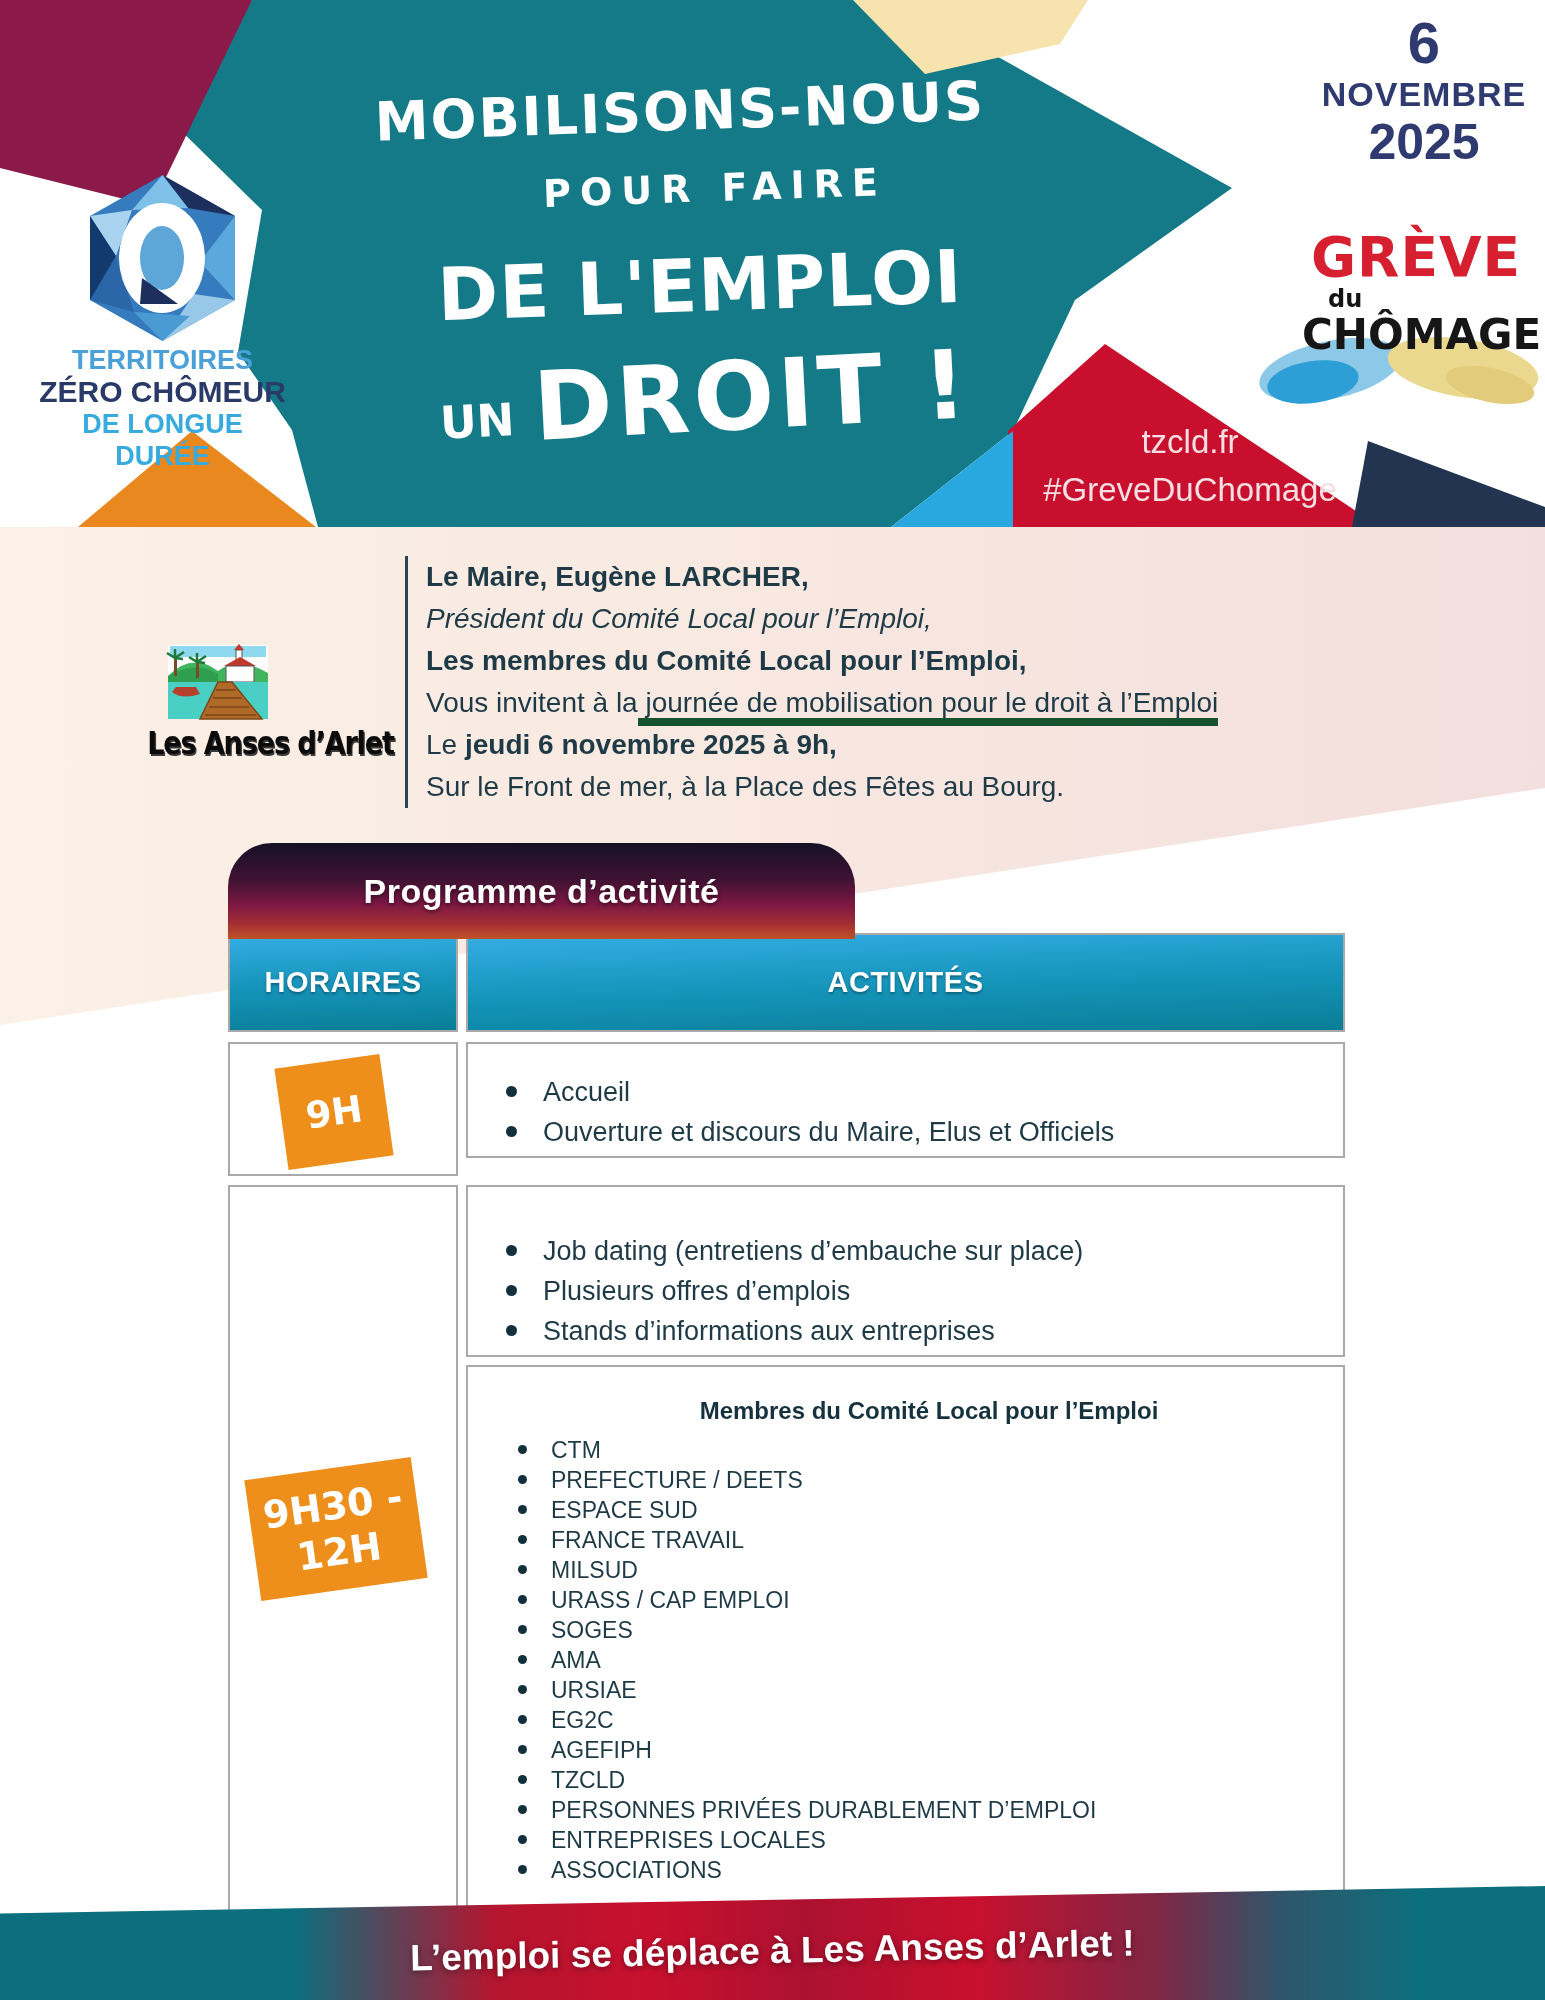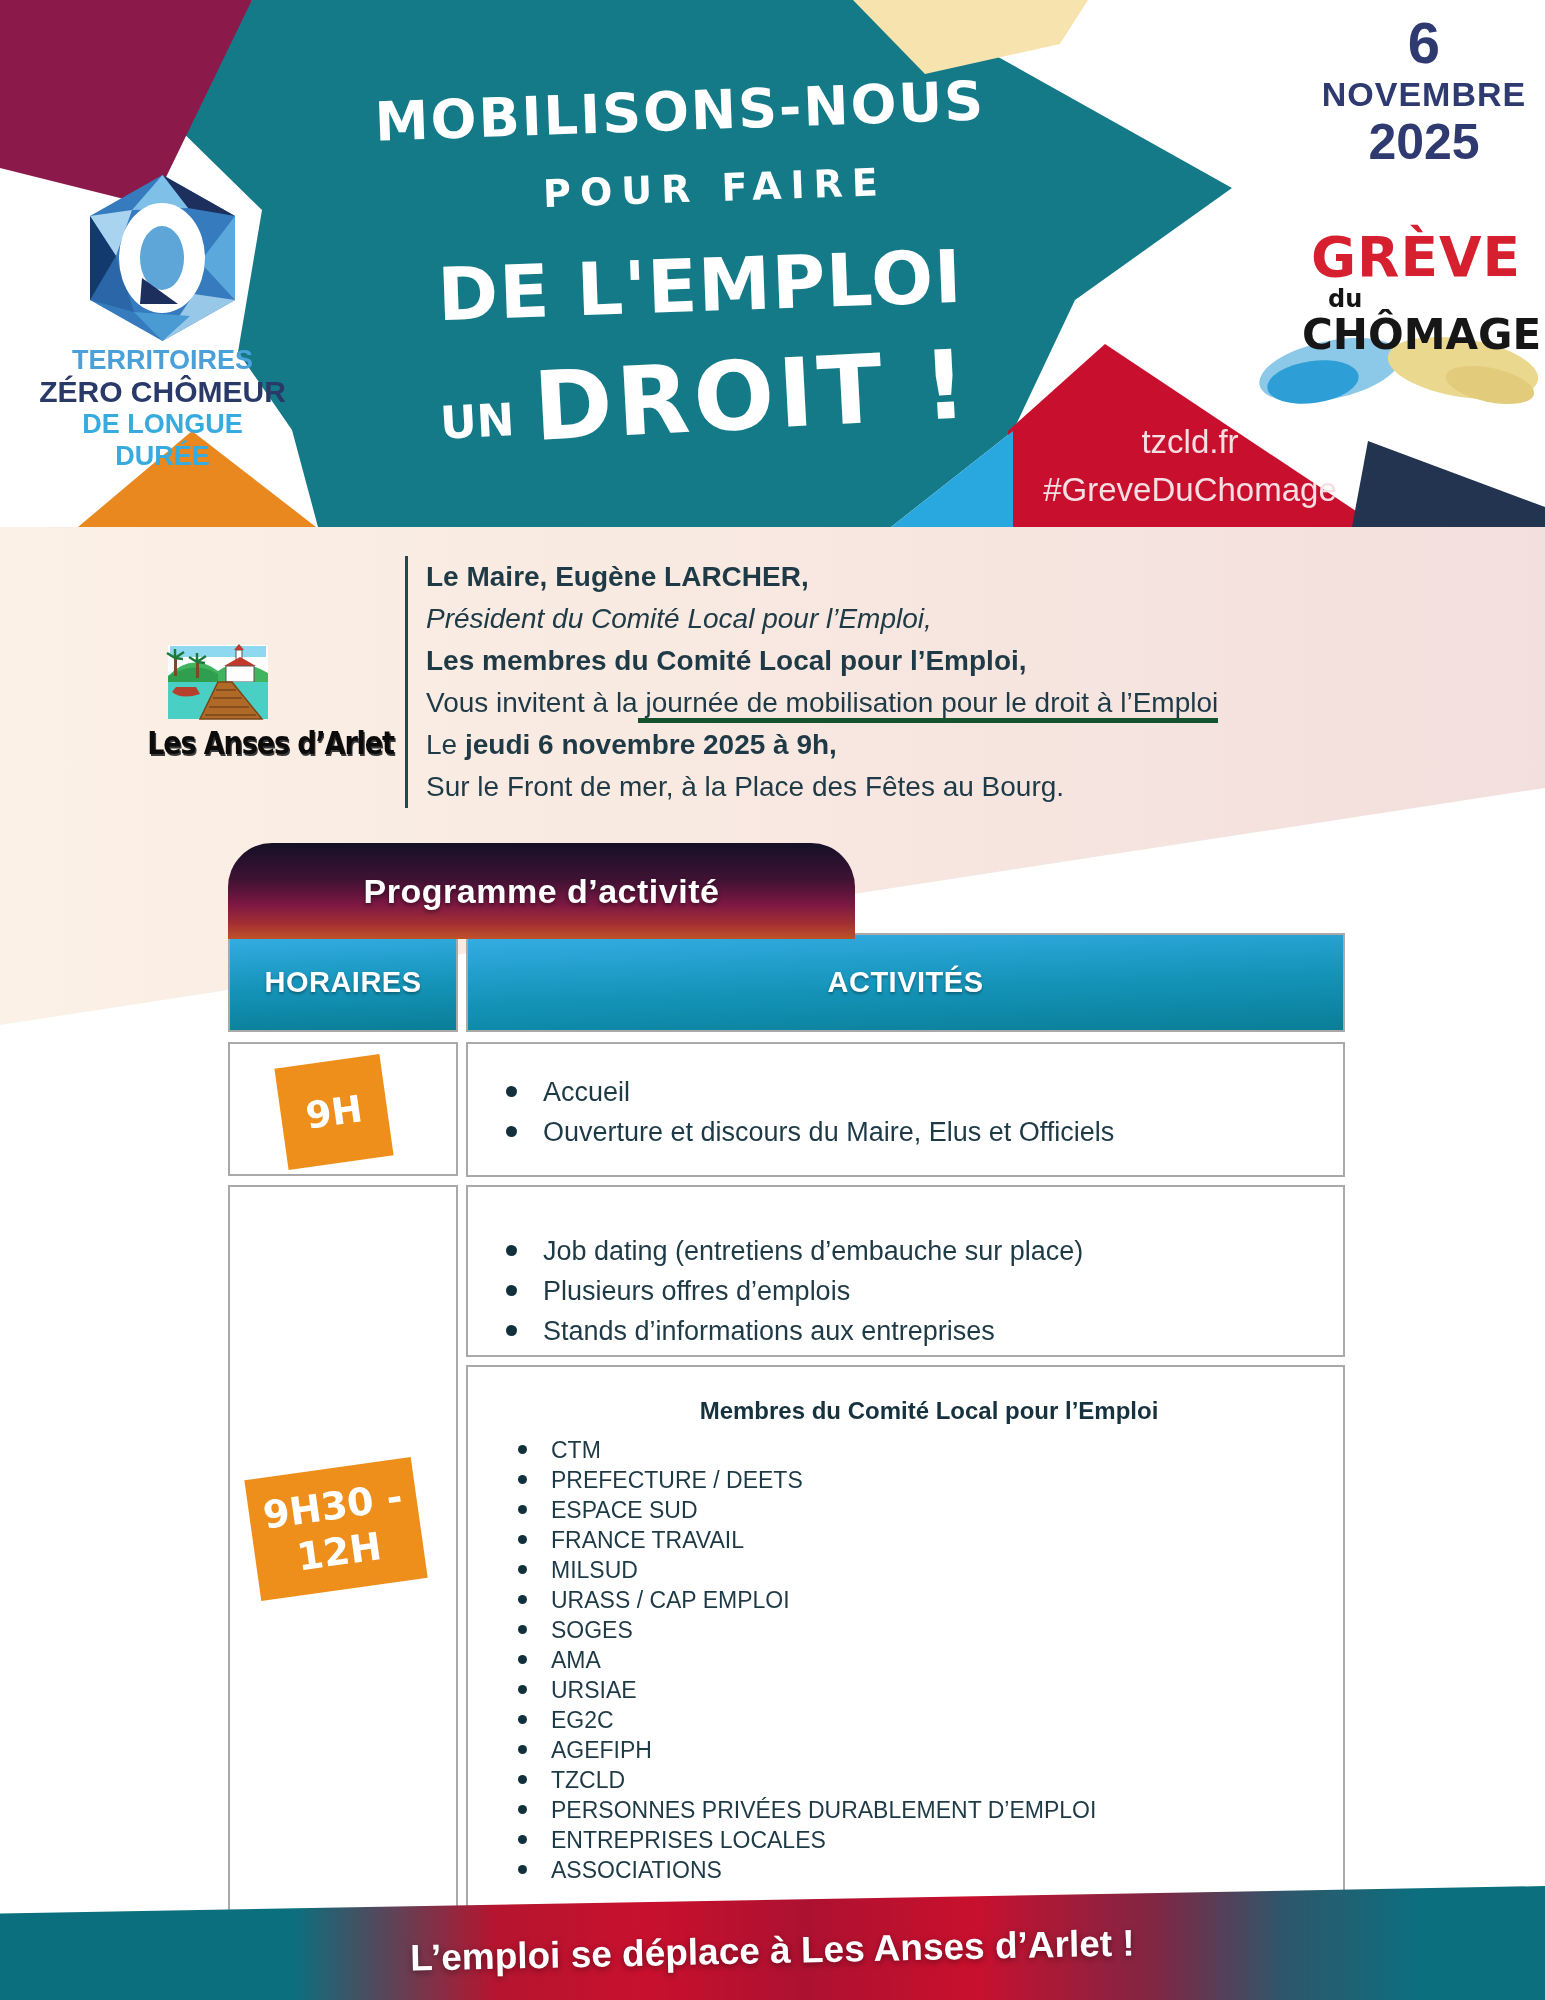--- a/index.html
+++ b/index.html
@@ -40,21 +40,21 @@
   
   #pink-bg{left:0;top:527px;width:1545px;height:498px;z-index:0;
            background:linear-gradient(90deg,#fcf1e6 0%,#f7e7e0 55%,#f3dfdd 100%);
            clip-path:polygon(0 0,100% 0,100% 52.4%,0 100%);}
 
   #invitation{left:405px;top:556px;z-index:2;color:#1e3a46;font-size:28px;line-height:42px;
               border-left:3px solid #27454f;padding-left:18px;}
   #invitation p{margin:0;}
   .bold{font-weight:700;}
   .ital{font-style:italic;}
-  .und{border-bottom:5px solid #14532d;}
+  .und{border-bottom:8px solid #14532d;}
 
   #arlet-logo{left:158px;top:644px;width:120px;z-index:2;text-align:center;}
   #arlet-label{margin-top:2px;font-family:"DejaVu Sans",sans-serif;font-weight:800;font-size:23px;color:#0b0b0b;
                letter-spacing:-1px;white-space:nowrap;transform:scale(1.18,1.35);transform-origin:center top;
                text-shadow:1px 1px 0 #3a3a3a;}
 
   
   #prog-header{left:228px;top:843px;width:627px;height:96px;z-index:3;border-radius:44px 44px 0 0;
      background:linear-gradient(180deg,#141026 0%,#3f1233 38%,#7c1843 64%,#a32f33 84%,#bf5226 100%);
      display:flex;align-items:center;justify-content:center;color:#fff;font-weight:700;font-size:34px;
@@ -196,21 +196,21 @@
   </div>
 
   <div class="cell hcell" style="left:228px;top:933px;width:230px;height:99px;">
     <span>HORAIRES</span>
   </div>
   <div class="cell hcell" style="left:466px;top:933px;width:879px;height:99px;">
     <span>ACTIVITÉS</span>
   </div>
 
   <div class="cell" style="left:228px;top:1042px;width:230px;height:134px;"></div>
-  <div class="cell" style="left:466px;top:1042px;width:879px;height:135px;">
+  <div class="cell" style="left:466px;top:1042px;width:879px;height:116px;">
     <ul class="items items-lg" id="list-row1">
       <li>
           <span class="dot"></span>
           <span>Accueil</span>
         </li>
       <li>
           <span class="dot"></span>
           <span>Ouverture et discours du Maire, Elus et Officiels</span>
         </li>
     </ul>

